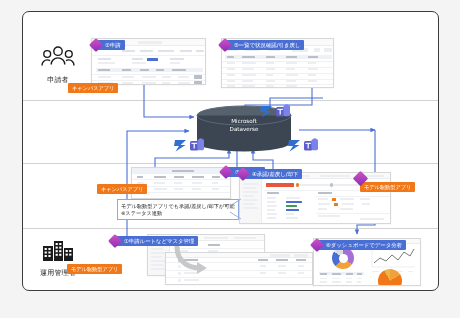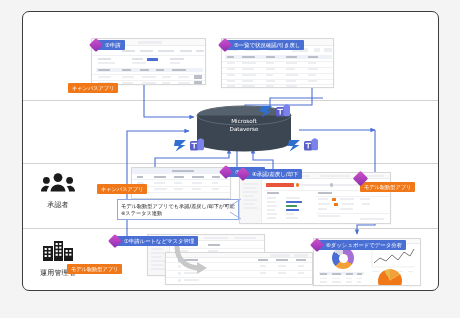--- a/index.html
+++ b/index.html
@@ -167,20 +167,33 @@
         <path d="M214,137 L214,160 L160,160" marker-end="url(#ah)"></path>
 
         <path d="M160,168 L132,168 L132,146 L206,146 L206,137" marker-end="url(#ah)"></path>
 
         <path d="M120,232 L104,232 L104,119 L166,119" marker-end="url(#ah)"></path>
 
         <path d="M250,163 L250,148 L230,148 L230,137" marker-end="url(#ah)"></path>
       </g>
     </svg>
 
+    <div class="actor" style="left:6px; top:33px;">
+      <span class="glyph">
+        <svg width="34" height="24" viewBox="0 0 34 24" fill="none" stroke="#1b1b1b" stroke-width="1.4">
+          <circle cx="17" cy="6.2" r="4.2"></circle>
+          <path d="M10.2 19.5c0-3.8 3.1-6.6 6.8-6.6s6.8 2.8 6.8 6.6"></path>
+          <circle cx="6.2" cy="9" r="3.4"></circle>
+          <path d="M1 20.4c0-3.2 2.4-5.5 5.2-5.5 1 0 2 .3 2.8.8"></path>
+          <circle cx="27.8" cy="9" r="3.4"></circle>
+          <path d="M33 20.4c0-3.2-2.4-5.5-5.2-5.5-1 0-2 .3-2.8.8"></path>
+        </svg>
+      </span>
+      <span class="rolelabel">申請者</span>
+    </div>
 
     <div class="shot" style="left:68px; top:26px; width:115px; height:47px;">
       <div class="tbar"></div>
       <div class="bar lt" style="left:46px; top:2px;  width:24px; height:3px;"></div>
       <div class="bar" style="left:30px; top:11px; width:13px; height:2.4px;"></div>
       <div class="bar" style="left:48px; top:11px; width:13px; height:2.4px;"></div>
       <div class="bar" style="left:66px; top:11px; width:16px; height:2.4px;"></div>
       <div class="bar" style="left:88px; top:11px; width:12px; height:2.4px;"></div>
       <div class="bar" style="left:104px;top:11px; width:8px;  height:2.4px;"></div>
       <div class="rowline" style="top:16px;"></div>
@@ -317,33 +330,20 @@
         <g>
           <rect x="17" y="3" width="8.5" height="9.5" rx="1.6" fill="#5b5fc7"></rect>
           <rect x="24.5" y="1.2" width="6.5" height="11" rx="1.4" fill="#7b83eb"></rect>
           <circle cx="27.8" cy="2.4" r="2.1" fill="#7b83eb"></circle>
           <rect x="18.4" y="4.8" width="5.6" height="1.1" fill="#fff"></rect>
           <rect x="20.6" y="5.3" width="1.2" height="5.2" fill="#fff"></rect>
         </g>
       </svg>
     </div>
 
-    <div class="actor" style="left:6px; top:160px;">
-      <span class="glyph">
-        <svg width="34" height="22" viewBox="0 0 34 22">
-          <circle cx="17" cy="5.6" r="4.4" fill="#1b1b1b"></circle>
-          <path d="M9.6 19.6c0-4.1 3.3-7 7.4-7s7.4 2.9 7.4 7z" fill="#1b1b1b"></path>
-          <circle cx="5.4" cy="8.4" r="3.4" fill="#1b1b1b"></circle>
-          <path d="M0 19.6c0-3.4 2.4-5.8 5.4-5.8 1.1 0 2.1.3 2.9.8-1.4 1.3-2.3 3-2.3 5z" fill="#1b1b1b"></path>
-          <circle cx="28.6" cy="8.4" r="3.4" fill="#1b1b1b"></circle>
-          <path d="M34 19.6c0-3.4-2.4-5.8-5.4-5.8-1.1 0-2.1.3-2.9.8 1.4 1.3 2.3 3 2.3 5z" fill="#1b1b1b"></path>
-        </svg>
-      </span>
-      <span class="rolelabel">承認者</span>
-    </div>
 
     <div class="shot" style="left:108px; top:155px; width:100px; height:32px;">
       <div class="hdrband" style="left:0; top:0; width:100px; height:6px;"></div>
       <div class="bar dk" style="left:40px; top:2px; width:22px; height:2.2px;"></div>
       <div class="rowline" style="top:11px;"></div>
       <div class="bar dk" style="left:5px;  top:7.5px; width:6px;  height:2px;"></div>
       <div class="bar dk" style="left:22px; top:7.5px; width:12px; height:2px;"></div>
       <div class="bar dk" style="left:42px; top:7.5px; width:10px; height:2px;"></div>
       <div class="bar dk" style="left:60px; top:7.5px; width:12px; height:2px;"></div>
       <div class="bar dk" style="left:80px; top:7.5px; width:8px;  height:2px;"></div>

